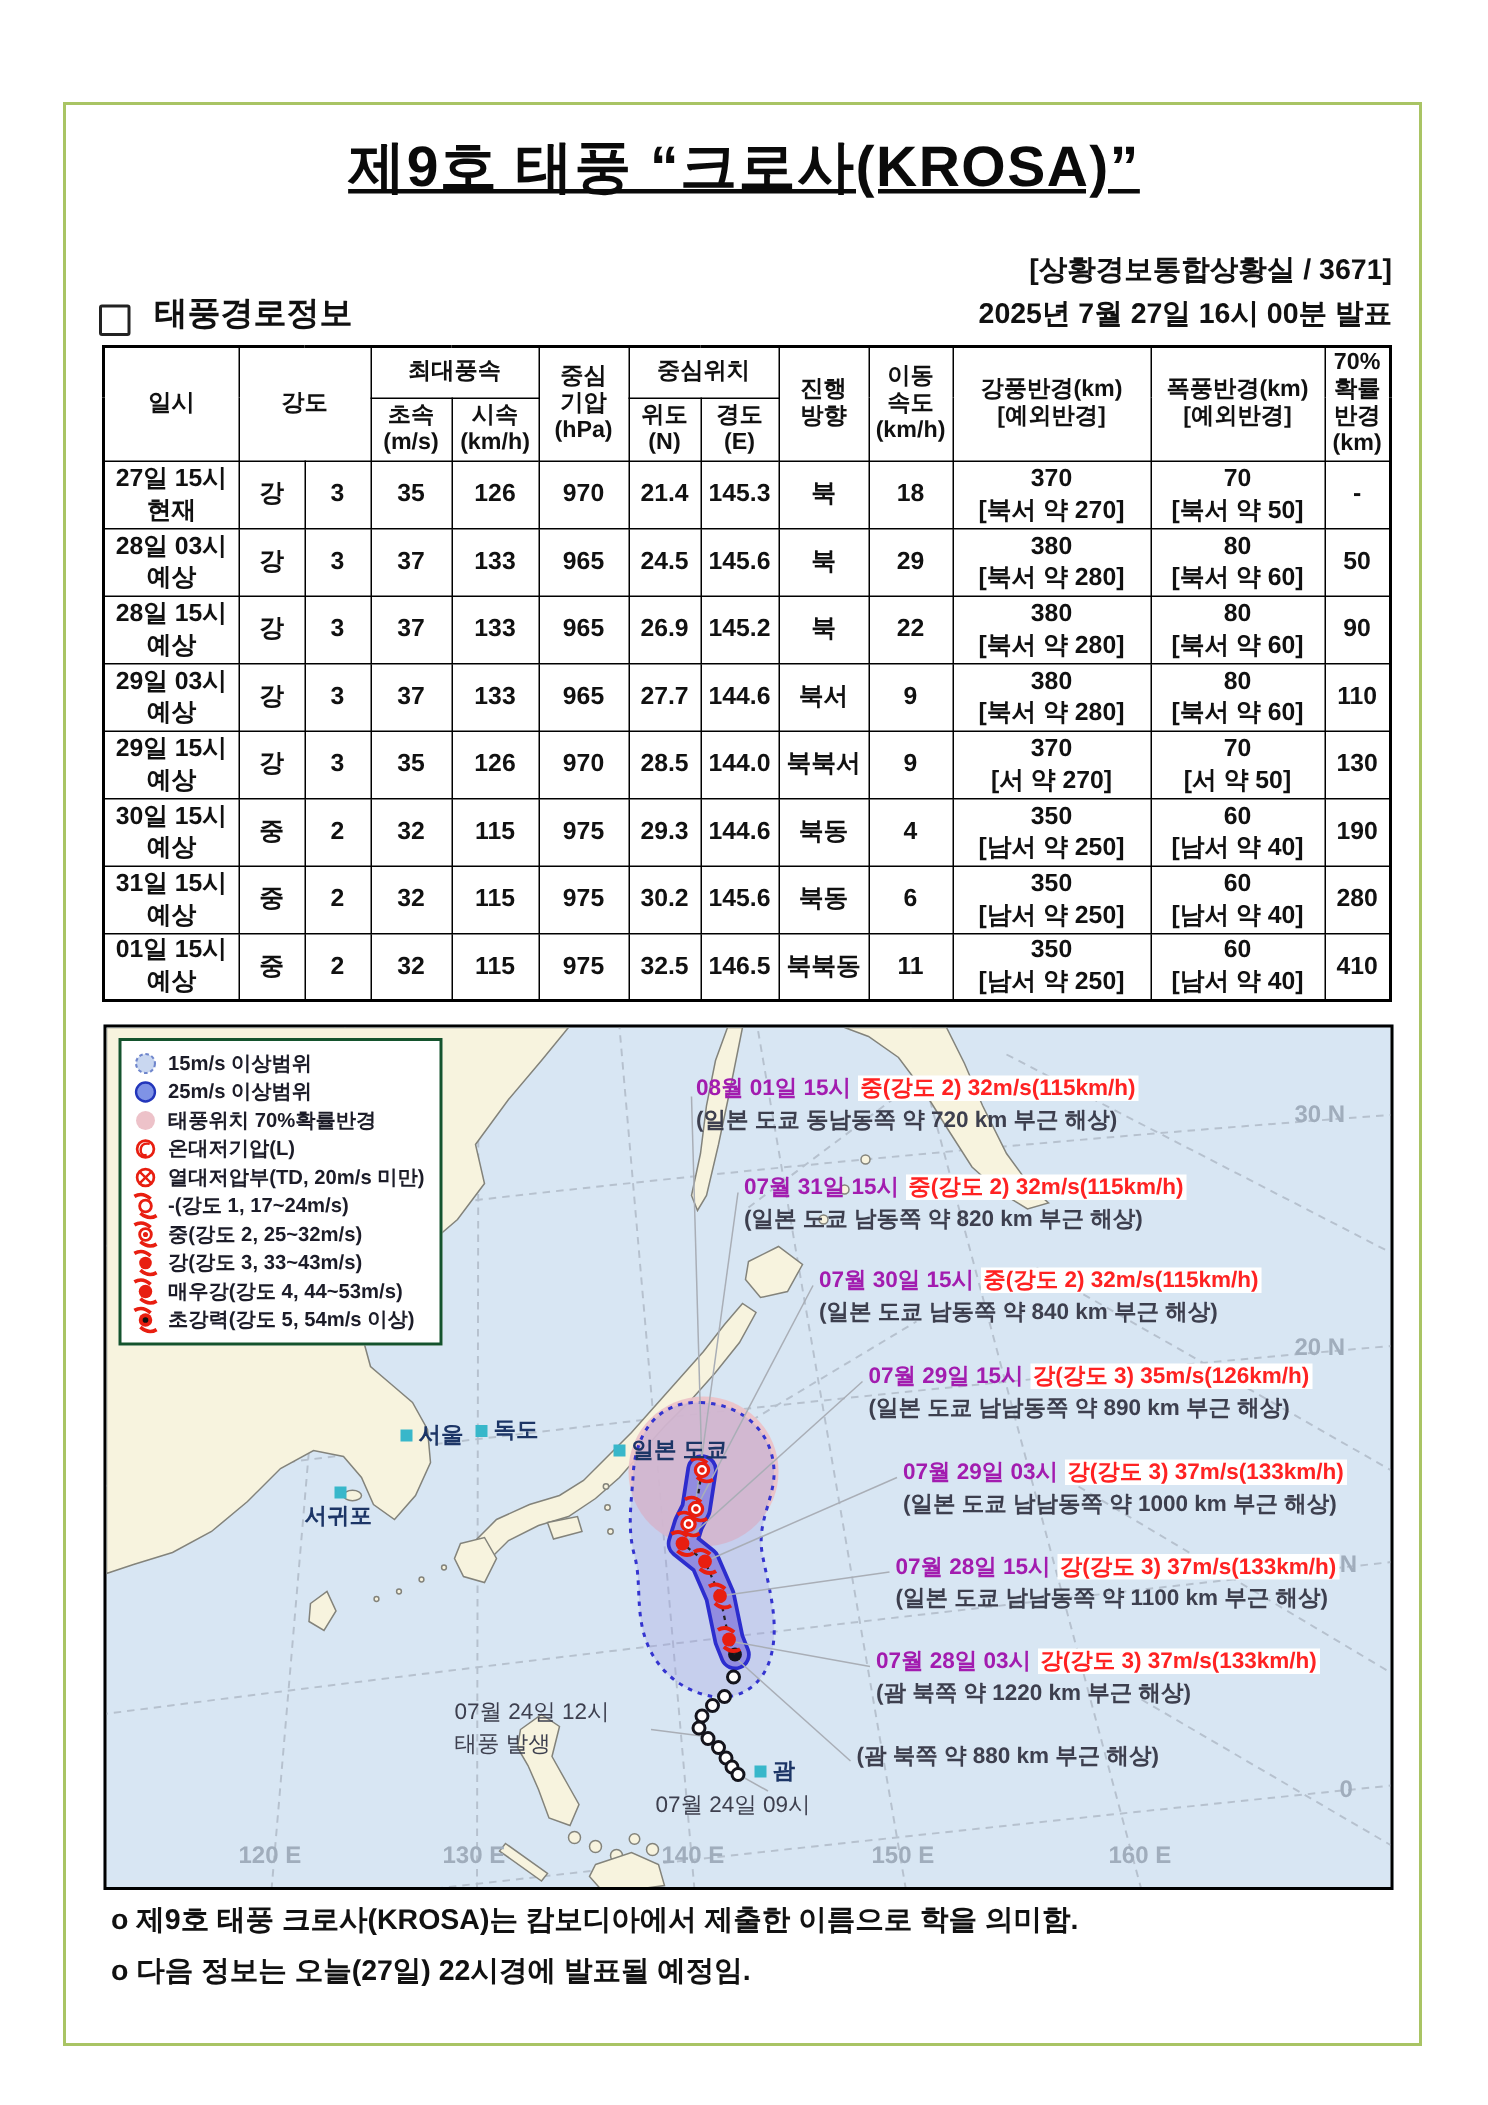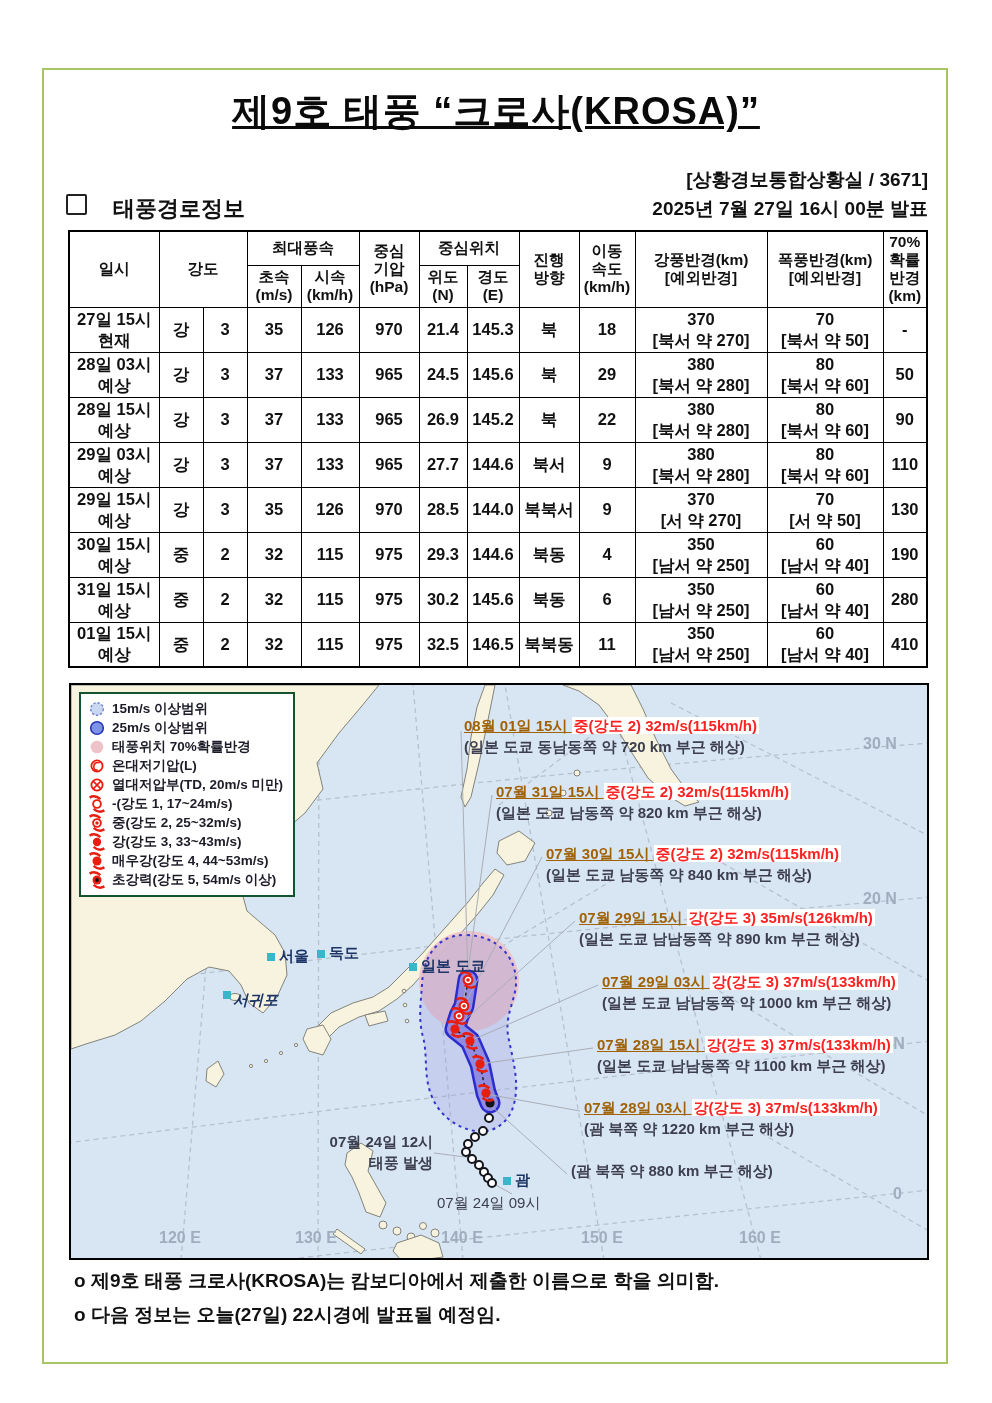--- a/index.html
+++ b/index.html
@@ -3,52 +3,52 @@
 <meta charset="utf-8">
 <style>
   html,body{margin:0;padding:0;}
   body{width:992px;height:1403px;background:#ffffff;position:relative;
        font-family:"Liberation Sans","DejaVu Sans",sans-serif;color:#111;overflow:hidden;}
   .frame{position:absolute;left:42px;top:68px;width:902px;height:1292px;border:2px solid #a9c464;}
   .title{position:absolute;left:0;top:86px;width:100%;text-align:center;
          font-size:38px;font-weight:800;letter-spacing:1px;color:#0a0a0a;text-decoration:underline;}
   .office{position:absolute;top:167px;right:64px;font-size:19px;font-weight:600;}
   .issued{position:absolute;top:196px;right:64px;font-size:19px;font-weight:600;}
-  .section{position:absolute;top:194px;left:66px;display:flex;align-items:flex-start;gap:26px;
+  .section{position:absolute;top:194px;left:66px;display:flex;align-items:flex-end;gap:16px;
            font-size:22px;font-weight:800;}
   .checkbox{width:17px;height:17px;border:2px solid #222;border-radius:2px;background:#fff;}
   table.fc{position:absolute;top:230px;left:68px;width:858px;border-collapse:collapse;
            table-layout:fixed;border:2px solid #000;}
   .fc th,.fc td{border:1px solid #000;text-align:center;vertical-align:middle;padding:0 1px;overflow:hidden;}
   .fc th{font-size:15.5px;font-weight:700;white-space:pre-line;line-height:18px;}
   .fc td{font-size:16.5px;font-weight:600;line-height:21px;}
   .fc thead tr.r1{height:34px;}
   .fc thead tr.r2{height:42px;}
   .fc tbody tr{height:45px;}
   .map{position:absolute;left:69px;top:683px;width:856px;height:573px;background:#d8e6f3;
        border:2px solid #000;overflow:hidden;}
   .map svg.geo{position:absolute;left:0;top:0;z-index:1;}
   .legend{position:absolute;left:8px;top:7px;background:#fff;border:2px solid #14532d;
           padding:5px 10px 6px 7px;z-index:6;}
   .legend-item{display:flex;align-items:center;gap:6px;height:19px;font-size:13.5px;
                font-weight:600;color:#1c1c28;white-space:nowrap;}
   .legend-item .ic{width:18px;height:18px;display:inline-flex;align-items:center;justify-content:center;}
   .arm{fill:none;stroke:#e81e10;stroke-width:2.4;}
   .anno{position:absolute;white-space:nowrap;font-size:15px;font-weight:600;line-height:21px;z-index:5;}
-  .anno .date{color:#a16207;text-decoration:underline;}
+  .anno .date{color:#a21caf;}
   .anno .red{color:#ff2222;background:#ffffff;padding:0 2px;}
   .anno .loc{color:#3d3f4e;}
   .city{position:absolute;display:flex;align-items:center;gap:4px;z-index:4;
         font-size:15px;font-weight:700;color:#1c3566;white-space:nowrap;}
-  .city.below{flex-direction:row;align-items:flex-start;gap:2px;font-style:italic;}
+  .city.below{flex-direction:column;align-items:flex-start;gap:2px;}
   .city.below .sq{margin-left:20px;}
   .city .sq{width:8px;height:8px;background:#38b7ca;flex:0 0 auto;}
   .axis{position:absolute;color:#a0adbc;font-size:16px;font-weight:600;z-index:2;white-space:nowrap;}
-  .genesis{position:absolute;left:232px;top:446px;width:130px;text-align:right;font-size:15px;
-           font-weight:700;color:#3d3f4e;line-height:21px;z-index:4;white-space:nowrap;}
+  .genesis{position:absolute;left:232px;top:446px;width:130px;text-align:left;font-size:15px;
+           font-weight:400;color:#3d3f4e;line-height:21px;z-index:4;white-space:nowrap;}
   .startlbl{position:absolute;left:366px;top:509px;font-size:15px;font-weight:400;
             color:#3d3f4e;z-index:4;white-space:nowrap;}
   .notes{position:absolute;left:74px;top:1264px;font-size:19px;font-weight:600;line-height:34px;}
 </style>
 </head>
 <body>
 
 <div class="frame"></div>
 
 <div class="title">제9호 태풍 “크로사(KROSA)”</div>

